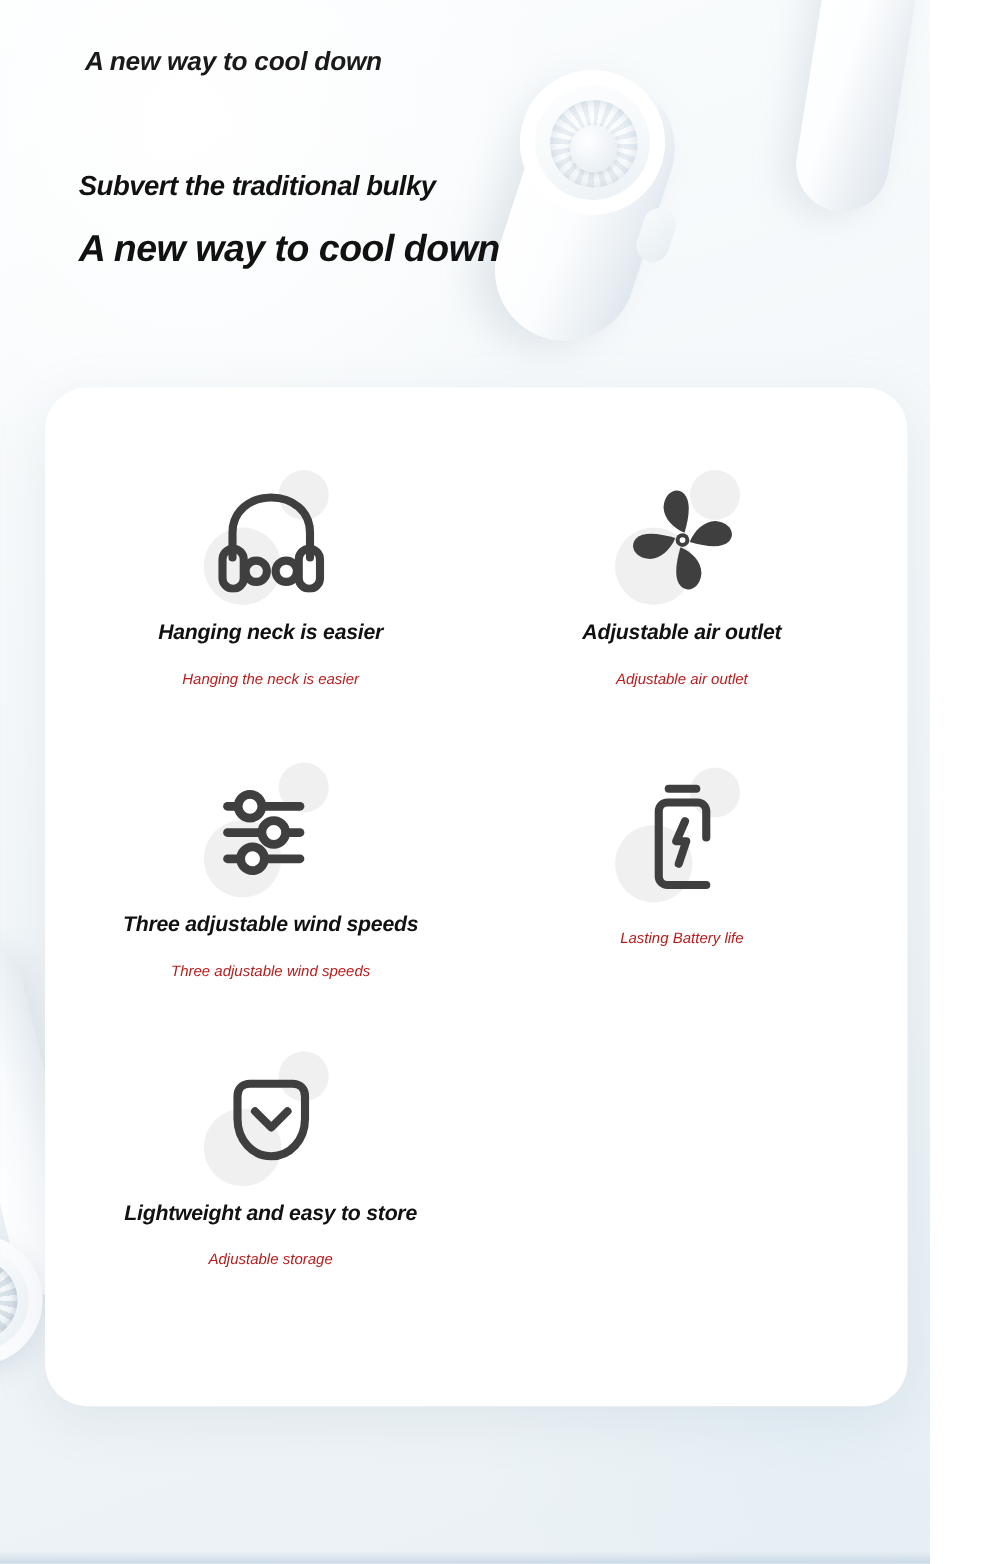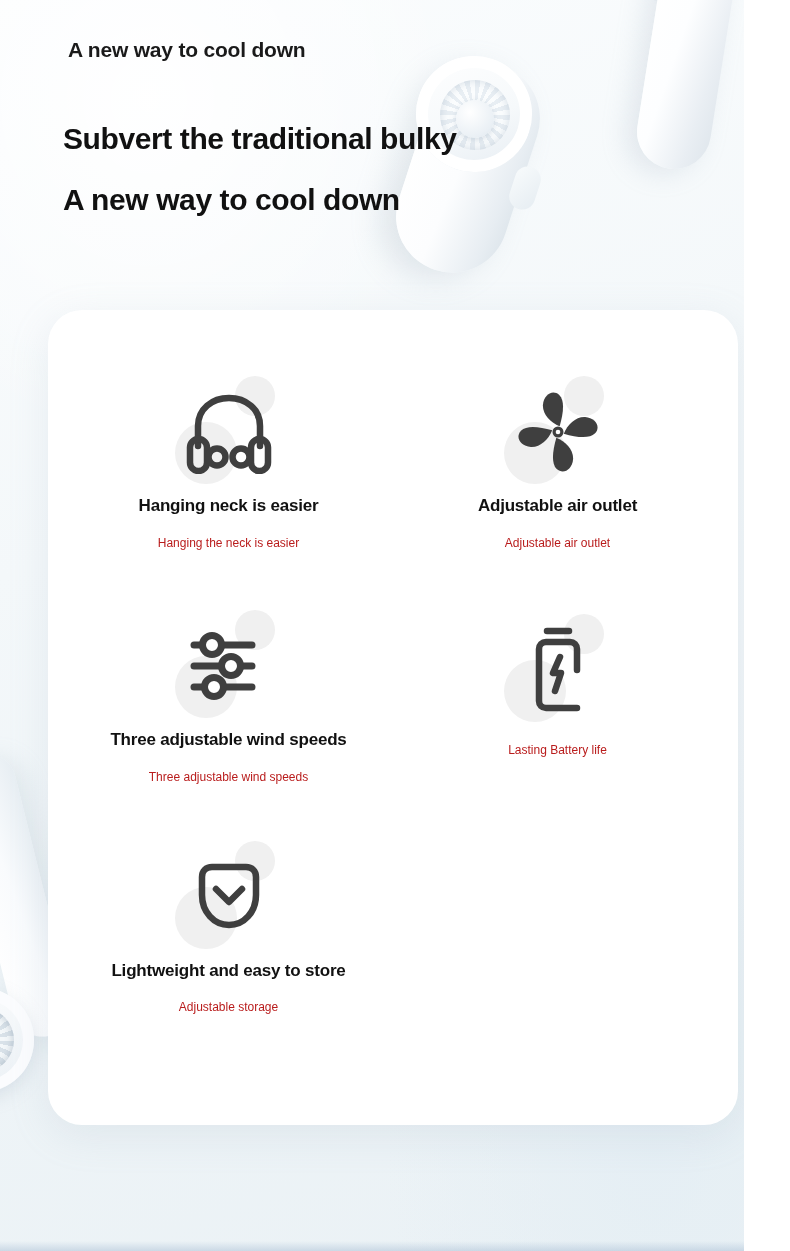--- a/index.html
+++ b/index.html
@@ -12,20 +12,21 @@
   }
 
   
   .page {
     position:relative;
     width:744px;
     height:1251px;
     overflow:hidden;
     background:
       linear-gradient(160deg, #fbfdfe 0%, #f4f8fa 38%, #eef4f7 70%, #eaf1f5 100%);
+    font-style: italic;
   }
   .bg-wash {
     position:absolute; inset:0;
     background:
       radial-gradient(ellipse 60% 40% at 20% 8%, rgba(255,255,255,.95), rgba(255,255,255,0) 70%),
       radial-gradient(ellipse 50% 45% at 88% 92%, rgba(228,238,244,.85), rgba(255,255,255,0) 72%);
     pointer-events:none;
   }
   .bottom-tint {
     position:absolute; left:0; right:0; bottom:0; height:10px;
@@ -111,34 +112,34 @@
   }
 
   
   .hero { position:absolute; left:0; top:0; width:790px; z-index:4; }
   .hero-eyebrow {
     position:absolute; left:68px; top:38px;
     font-size:21px; font-weight:700; color:#1a1a1a;
     letter-spacing:-.2px; white-space:nowrap;
   }
   .hero-line1 {
-    position:absolute; left:63px; top:122px;
-    font-size:30px; font-weight:700; color:#111111;
+    position:absolute; left:63px; top:136px;
+    font-size:22px; font-weight:700; color:#111111;
     letter-spacing:-.4px; white-space:nowrap;
   }
   .hero-line2 {
     position:absolute; left:63px; top:183px;
     font-size:30px; font-weight:700; color:#111111;
     letter-spacing:-.4px; white-space:nowrap;
   }
 
   
   .feature-card {
     position:absolute;
-    left:48px; top:310px;
+    left:36px; top:310px;
     width:690px; height:815px;
     background:#ffffff;
     border-radius:34px;
     box-shadow:0 10px 40px rgba(148,168,188,.16);
     z-index:5;
   }
   .feature-grid {
     position:absolute; inset:0;
     display:grid;
     grid-template-columns:1fr 1fr;

